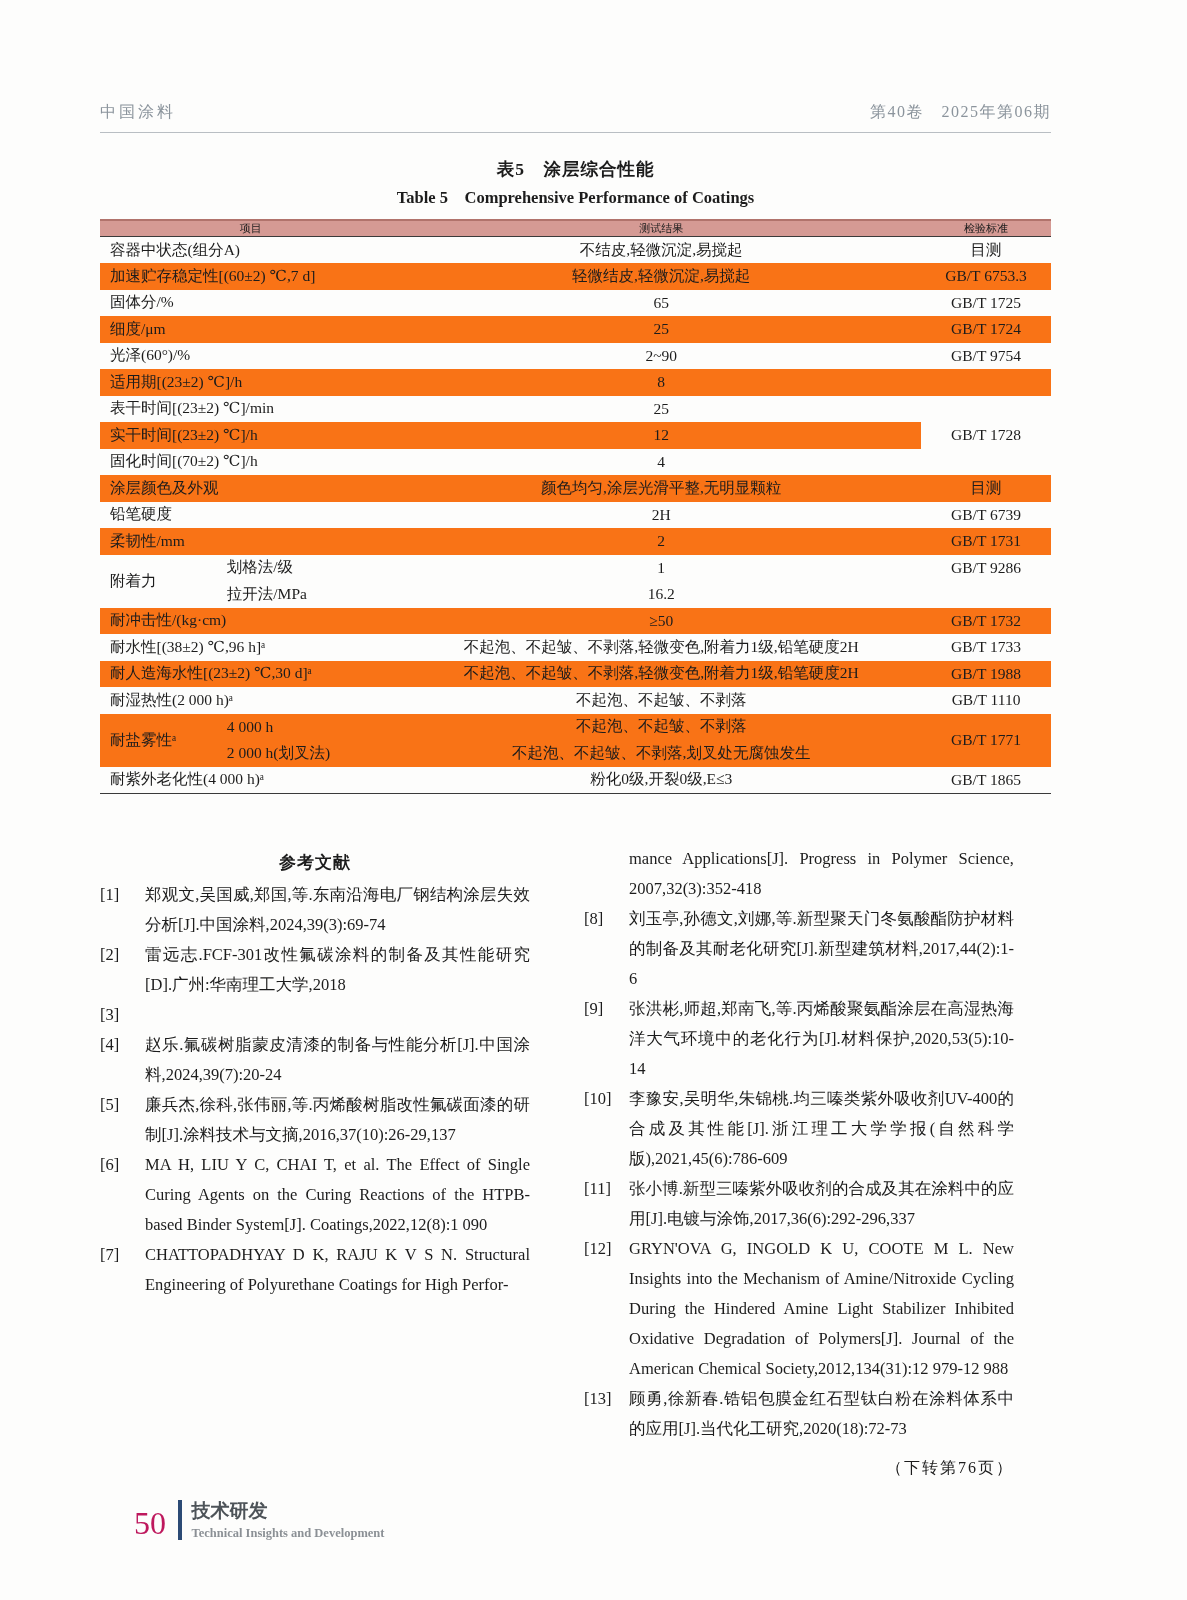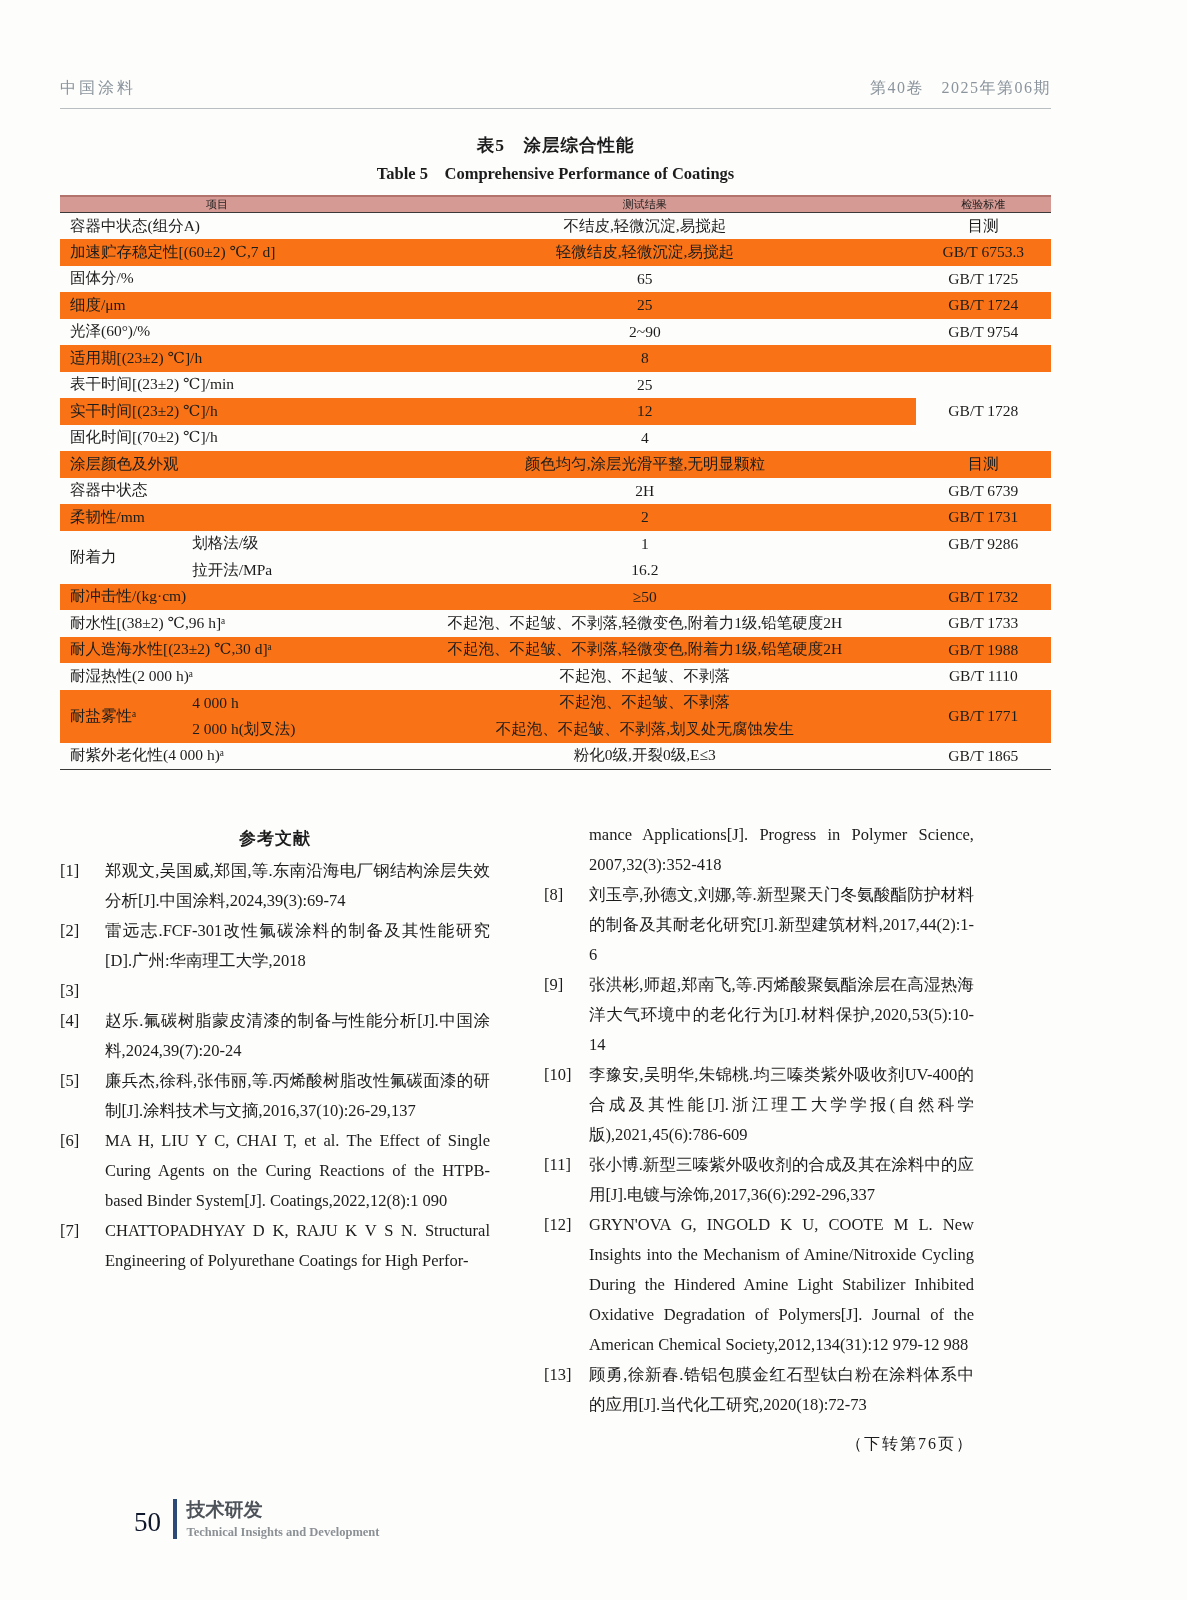--- a/index.html
+++ b/index.html
@@ -3,21 +3,21 @@
 <meta charset="utf-8">
 <style>
   * { margin:0; padding:0; box-sizing:border-box; }
   html,body { background:#e8e8e8; }
   .page {
     width:1187px; height:1600px; margin:0 auto; position:relative;
     background:#fdfdfc; color:#1c1c1c;
     font-family:"Liberation Serif","DejaVu Serif",serif;
     overflow:hidden;
   }
-  .content { padding:78px 136px 0 60px; }
+  .content { padding:78px 136px 0 100px;margin-top:24px; }
 
   
   .running-head {
     display:flex; justify-content:space-between; align-items:flex-end;
     color:#8b949c; font-size:16px; letter-spacing:3px;
     border-bottom:1.5px solid #b9bec3; padding-bottom:9px;
   }
   .running-head .issue { letter-spacing:1.5px; }
 
   
@@ -52,21 +52,21 @@
   .col { width:430px; }
   .lead-para { font-size:18.5px; line-height:33px; text-align:justify; text-indent:2em; letter-spacing:0.5px;}
   .ref-heading { text-align:center; font-weight:bold; font-size:17px; margin:7px 0 6px 0; letter-spacing:1px;}
   .ref { display:flex; font-size:16.5px; line-height:30px; }
   .ref-label { width:45px; flex-shrink:0; }
   .ref-text { flex:1; text-align:justify; }
   .continuation { text-align:right; font-size:16px; margin-top:14px; letter-spacing:2px;}
 
   
   .footer { position:absolute; left:134px; top:1497px; display:flex; align-items:center; }
-  .page-num { color:#0f172a; font-size:27px; margin-right:12px; margin-top:8px;}
+  .page-num { color:#be185d; font-size:32px; margin-right:12px; margin-top:8px;}
   .footer-bar { width:3.5px; height:40px; background:#2c4a75; margin-right:10px; }
   .footer-text .cn { color:#4d5358; font-weight:bold; font-size:19px; font-family:"Liberation Sans","DejaVu Sans",sans-serif; }
   .footer-text .en { color:#8b9095; font-size:12.5px; font-weight:bold; margin-top:2px; }
 </style>
 </head>
 <body>
 
 <div class="page">
   <div class="content">
 
@@ -137,21 +137,21 @@
             <td class="c-item" colspan="2">固化时间[(70±2) ℃]/h</td>
             <td class="c-result">4</td>
             <td class="c-std" rowspan="1"></td>
           </tr>
           <tr class="shade">
             <td class="c-item" colspan="2">涂层颜色及外观</td>
             <td class="c-result">颜色均匀,涂层光滑平整,无明显颗粒</td>
             <td class="c-std" rowspan="1">目测</td>
           </tr>
           <tr>
-            <td class="c-item" colspan="2">容器中状态</td>
+            <td class="c-item" colspan="2">铅笔硬度</td>
             <td class="c-result">2H</td>
             <td class="c-std" rowspan="1">GB/T 6739</td>
           </tr>
           <tr class="shade">
             <td class="c-item" colspan="2">柔韧性/mm</td>
             <td class="c-result">2</td>
             <td class="c-std" rowspan="1">GB/T 1731</td>
           </tr>
           <tr>
             <td class="c-group" rowspan="2">附着力</td>

